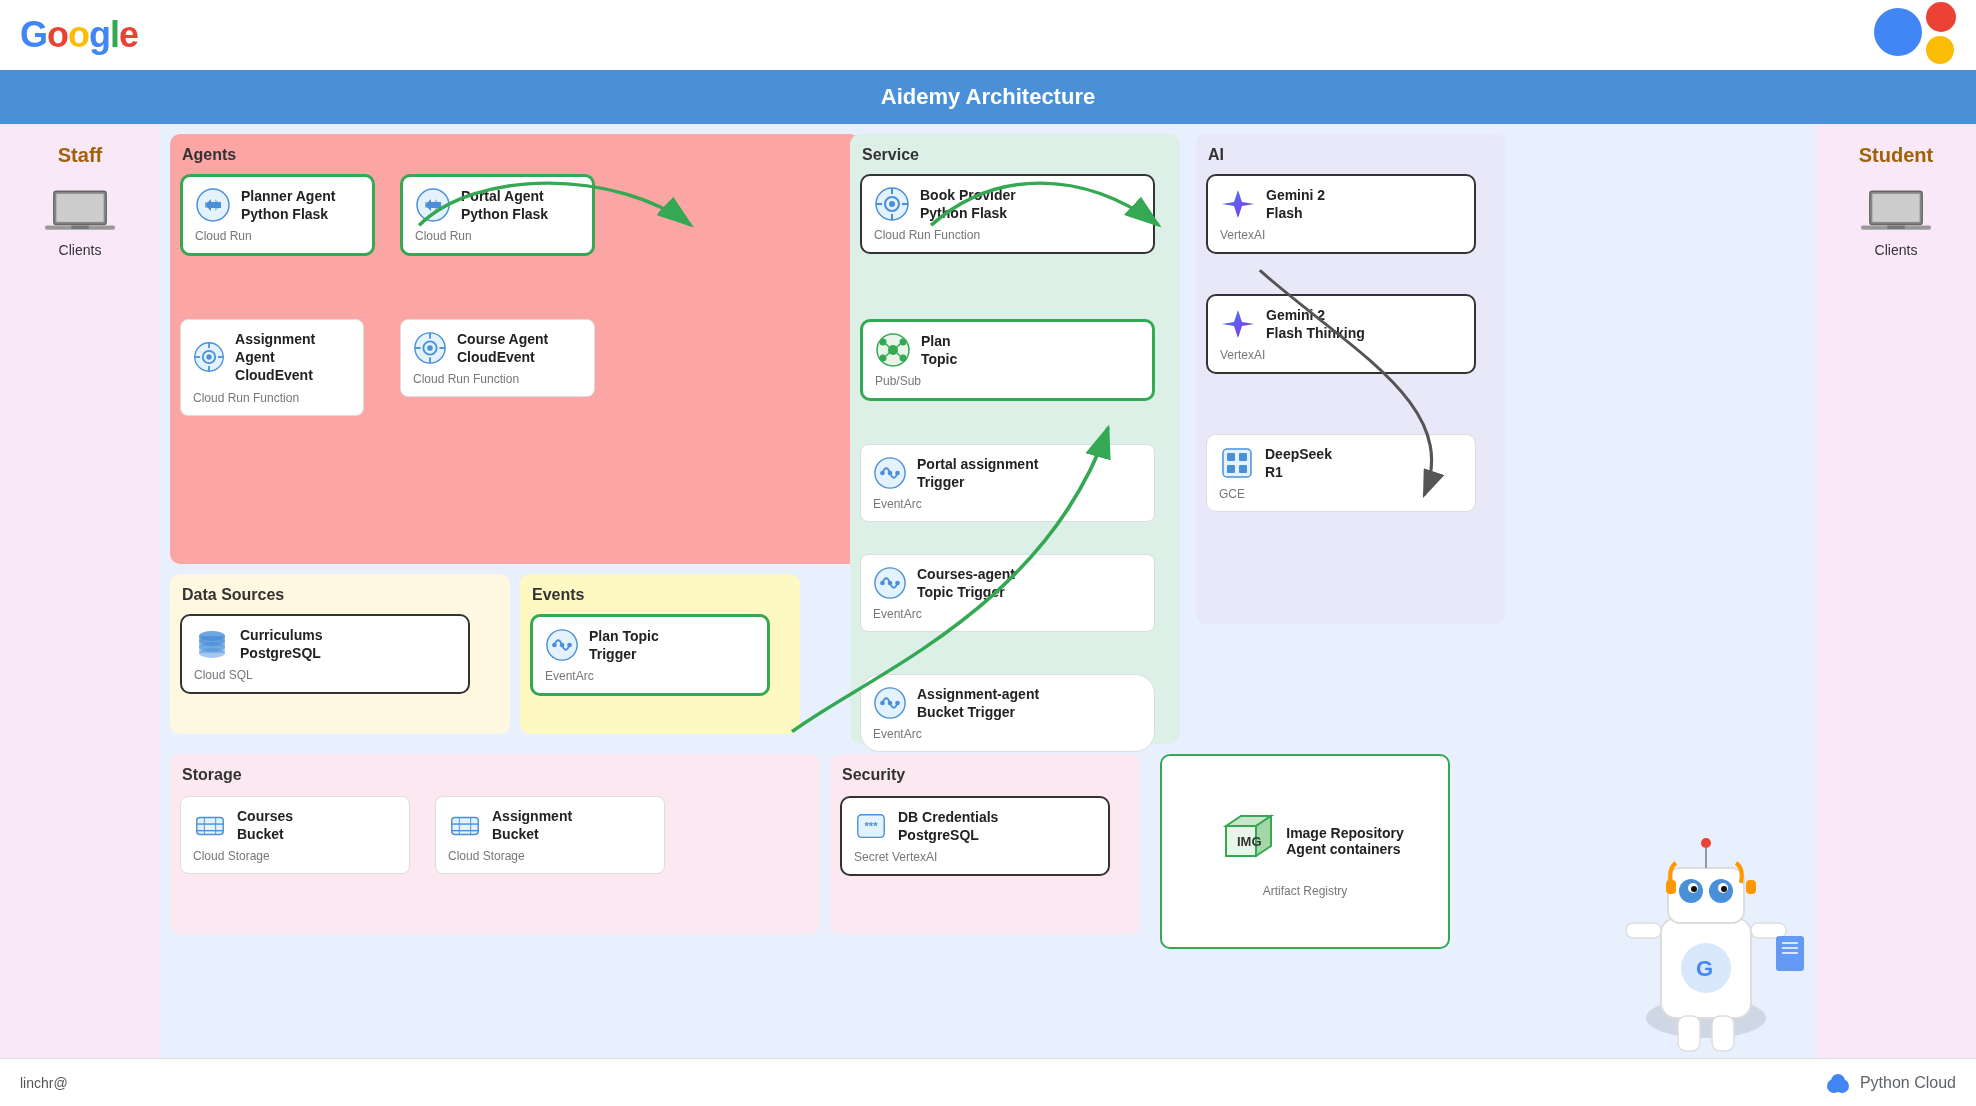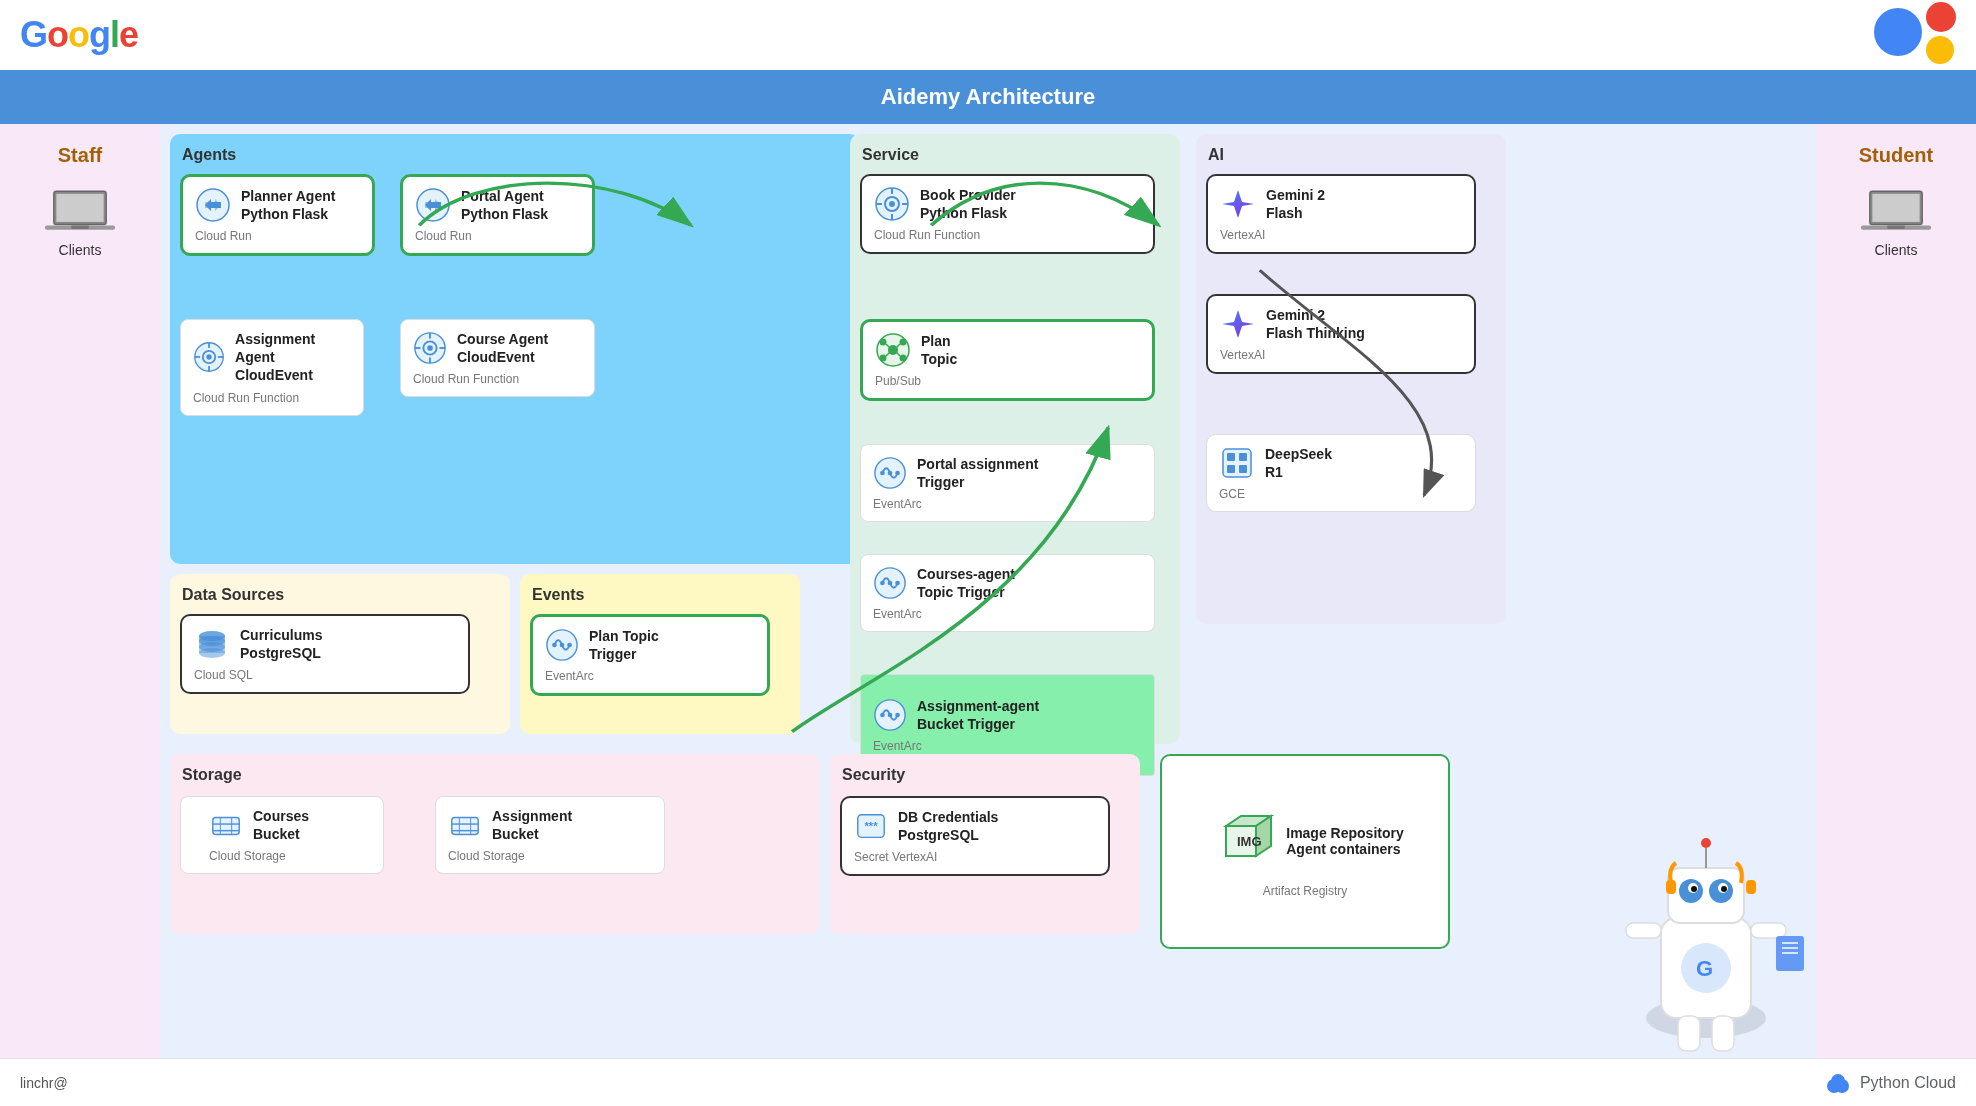--- a/index.html
+++ b/index.html
@@ -180,21 +180,21 @@
       margin-top: 6px;
       margin-left: 0;
     }
 
     
     .agents-section {
       top: 10px;
       left: 10px;
       width: 690px;
       height: 430px;
-      background: #7dd3fc;
+      background: #fca5a5;
       border-radius: 10px;
       padding: 12px;
     }
 
     
     .service-section {
       top: 10px;
       left: 690px;
       width: 330px;
       height: 610px;
@@ -476,21 +476,21 @@
               <circle cx="18" cy="18" r="2.5" fill="#4A90D9"></circle>
               <circle cx="26" cy="18" r="2.5" fill="#4A90D9"></circle>
             </svg>
             <div>
               <div class="card-title">Courses-agent<br>Topic Trigger</div>
             </div>
           </div>
           <div class="card-subtitle">EventArc</div>
         </div>
 
-        <div style="position:absolute; top:540px; left:10px; width:295px; background:#86efac; border-radius:4px; border:1.5px solid #ddd; padding:22px 12px;">
+        <div style="position:absolute; top:540px; left:10px; width:295px; background:#ffffff; border-radius:20px; border:1.5px solid #ddd; padding:10px 12px;">
           <div class="card-header">
             <svg width="34" height="34" viewBox="0 0 36 36">
               <circle cx="18" cy="18" r="16" fill="#E3F2FD" stroke="#4A90D9" stroke-width="1.5"></circle>
               <path d="M10 18 Q14 8 18 18 Q22 28 26 18" fill="none" stroke="#4A90D9" stroke-width="2"></path>
               <circle cx="10" cy="18" r="2.5" fill="#4A90D9"></circle>
               <circle cx="18" cy="18" r="2.5" fill="#4A90D9"></circle>
               <circle cx="26" cy="18" r="2.5" fill="#4A90D9"></circle>
             </svg>
             <div>
               <div class="card-title">Assignment-agent<br>Bucket Trigger</div>
@@ -594,21 +594,21 @@
               <div class="card-title">Plan Topic<br>Trigger</div>
             </div>
           </div>
           <div class="card-subtitle">EventArc</div>
         </div>
       </div>
 
       <div class="section storage-section">
         <div class="section-title">Storage</div>
 
-        <div style="position:absolute; top:42px; left:10px; width:204px; background:white; border-radius:8px; border:1.5px solid #ddd; padding:10px 28px;">
+        <div style="position:absolute; top:42px; left:10px; width:230px; background:white; border-radius:8px; border:1.5px solid #ddd; padding:10px 12px;">
           <div class="card-header">
             <svg width="34" height="34" viewBox="0 0 36 36">
               <rect x="4" y="10" width="28" height="18" rx="3" fill="#E3F2FD" stroke="#4A90D9" stroke-width="1.5"></rect>
               <line x1="4" y1="17" x2="32" y2="17" stroke="#4A90D9" stroke-width="1.5"></line>
               <line x1="4" y1="24" x2="32" y2="24" stroke="#4A90D9" stroke-width="1.5"></line>
               <line x1="12" y1="10" x2="12" y2="28" stroke="#4A90D9" stroke-width="1"></line>
               <line x1="24" y1="10" x2="24" y2="28" stroke="#4A90D9" stroke-width="1"></line>
             </svg>
             <div>
               <div class="card-title">Courses<br>Bucket</div>

